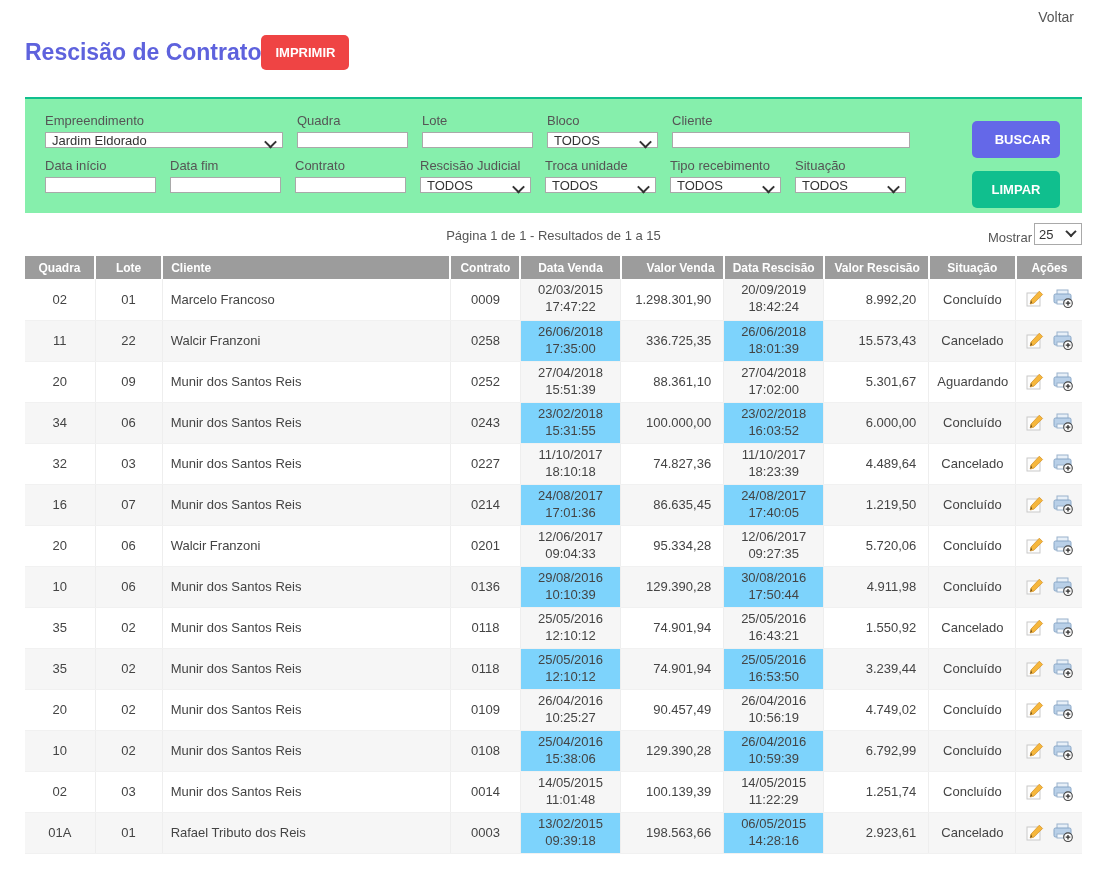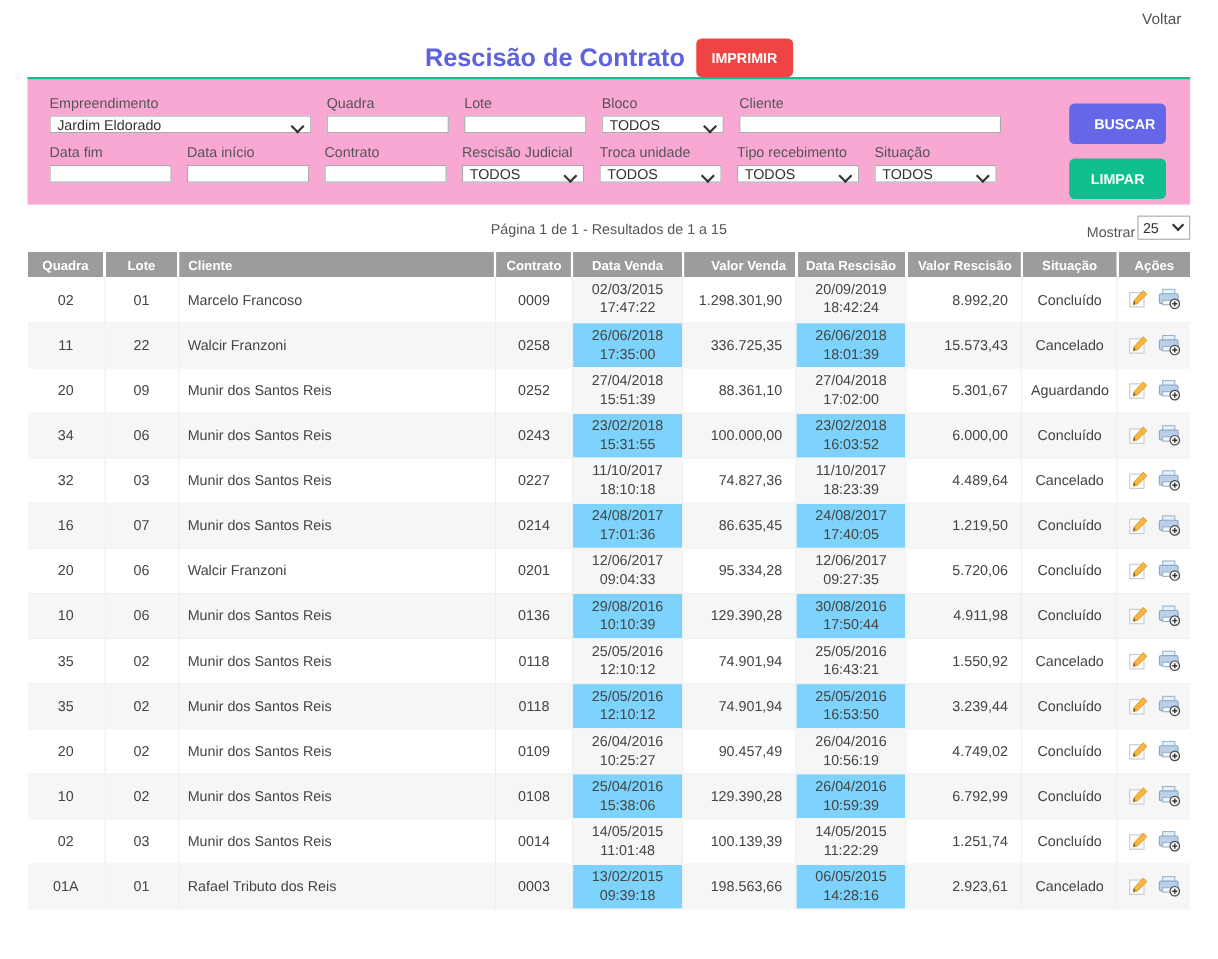--- a/index.html
+++ b/index.html
@@ -9,30 +9,31 @@
     font-family: "Liberation Sans", sans-serif;
     color: #444;
     font-size: 13px;
   }
   .container { padding: 0 25px; }
 
   
   .topbar { text-align: right; padding: 9px 8px 0 0; }
   .back-link { color: #555; font-size: 14px; cursor: pointer; }
 
-  .title-row { display:flex; justify-content: center; align-items:center; margin-top: 10px; gap: 10px; }
+  .title-row { display:flex; justify-content: flex-start; align-items:center; margin-top: 10px; }
   .page-title { color:#5e62dd; font-size: 23px; font-weight: bold; }
   .btn { border:none; border-radius:5px; color:#fff; font-weight:bold; font-size:13px;
          font-family:"Liberation Sans",sans-serif; cursor:pointer; }
   .btn-print { background:#ef4444; width:88px; height:35px; }
 
   
   .filter-panel {
     position: relative;
-    background: #f9a8d4;
+    margin-top: 27px;
+    background: #86efac;
     border-top: 2px solid #10bf8e;
     padding: 14px 20px 20px 20px;
   }
   .filter-row { display:flex; gap:14px; }
   .filter-row + .filter-row { margin-top: 10px; }
   .field label { display:block; color:#555; font-size:13px; margin-bottom:4px; white-space:nowrap; }
   .w238 { width:238px; }
   .w111 { width:111px; }
   .txt, .sel-box select {
     width:100%; height:16px; border:1px solid #a9a9a9; background:#fff;
@@ -121,25 +122,25 @@
         </div>
       </div>
       <div class="field w238">
         <label>Cliente</label>
         <input class="txt" value="" style="">
       </div>
     </div>
 
     <div class="filter-row">
       <div class="field w111">
+        <label>Data início</label>
+        <input class="txt" value="" style="">
+      </div>
+      <div class="field w111">
         <label>Data fim</label>
-        <input class="txt" value="" style="">
-      </div>
-      <div class="field w111">
-        <label>Data início</label>
         <input class="txt" value="" style="">
       </div>
       <div class="field w111">
         <label>Contrato</label>
         <input class="txt" value="" style="">
       </div>
       <div class="field w111">
         <label>Rescisão Judicial</label>
         <div class="sel-box">
           <select>

